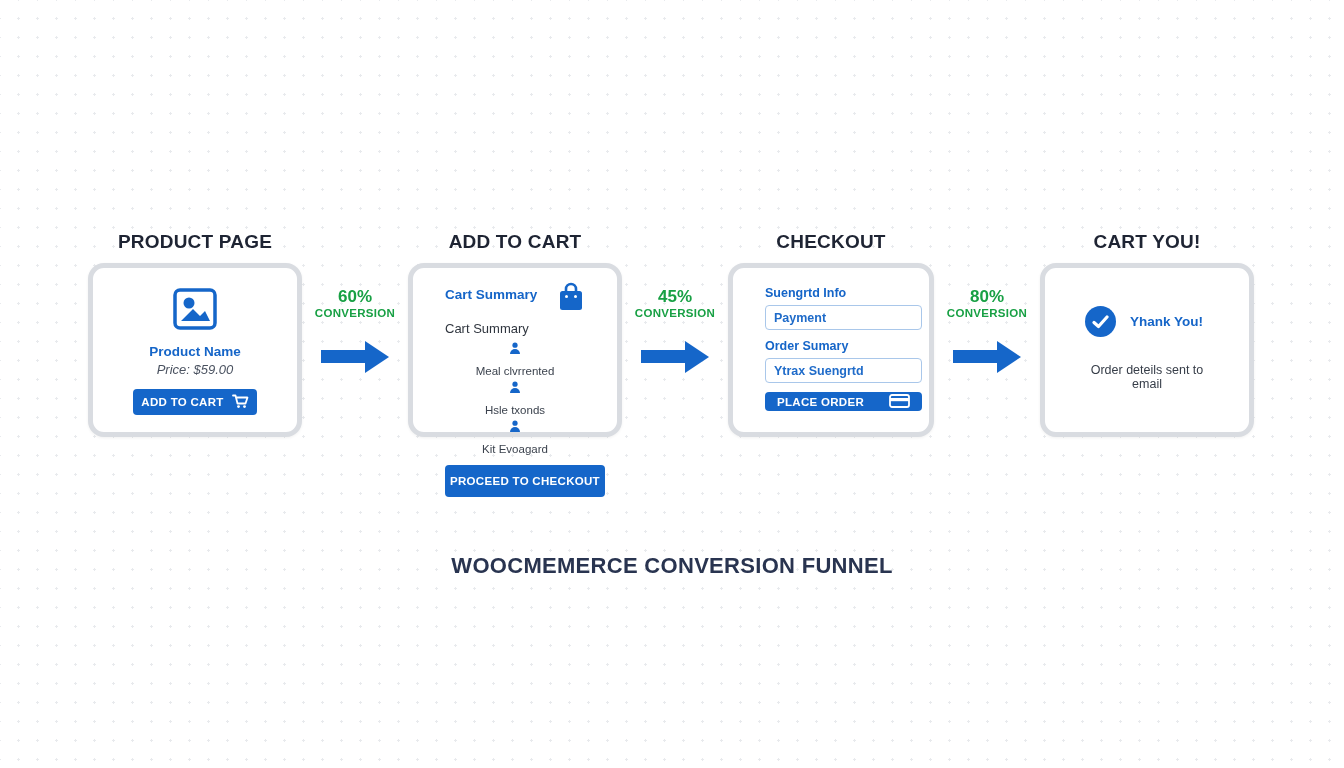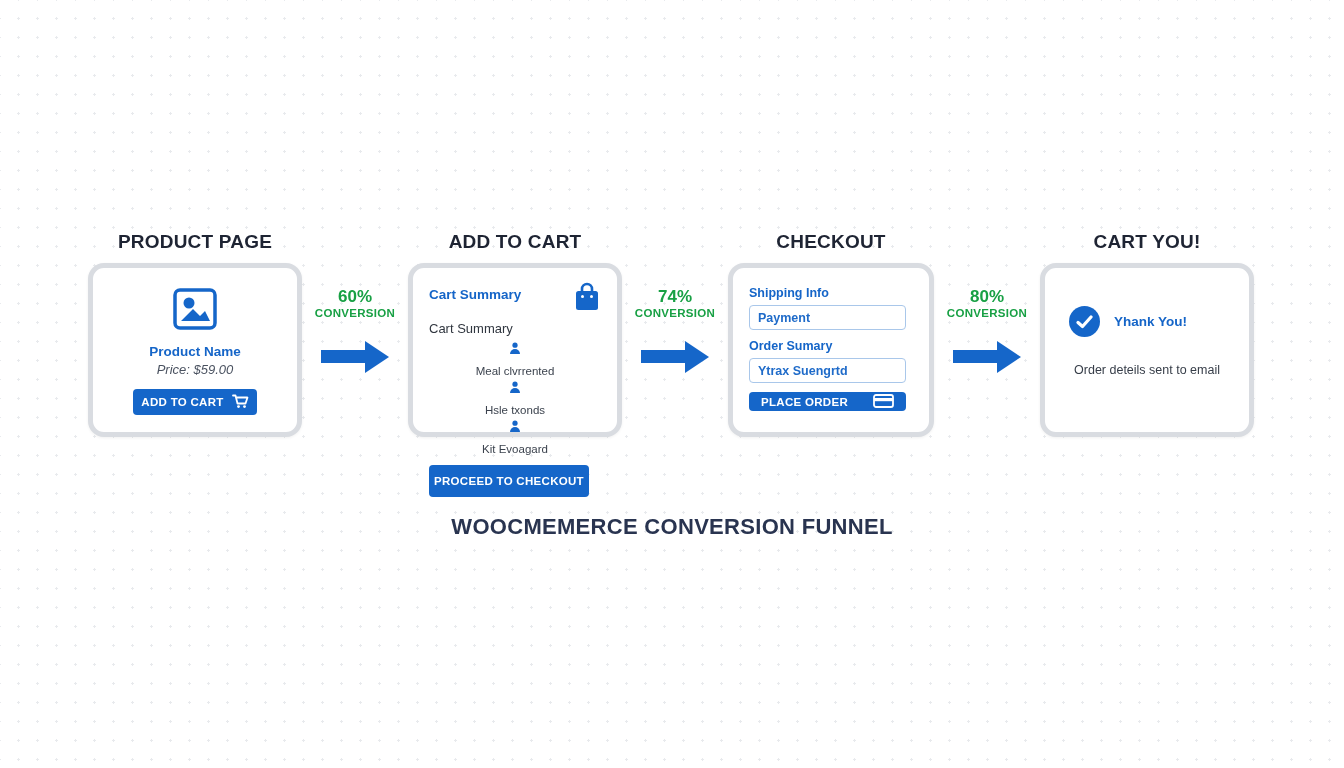--- a/index.html
+++ b/index.html
@@ -14,21 +14,21 @@
   .funnel { position:absolute; left:88px; top:231px; display:flex; align-items:flex-start; }
   .stage { width:214px; display:flex; flex-direction:column; align-items:center; }
   .stage-heading {
     font-size:19px; font-weight:bold; color:#1e2433; letter-spacing:.2px;
     margin-bottom:10px; text-align:center; white-space:nowrap;
   }
   .card {
     width:100%; height:174px; background:#fff;
     border:5px solid #d9dce1; border-radius:16px;
     box-shadow:0 1px 3px rgba(0,0,0,.06);
-    padding:14px 16px; position:relative;
+    padding:14px 32px; position:relative;
   }
   
   .connector { width:106px; display:flex; flex-direction:column; align-items:center; padding-top:56px; }
   .conv-pct { font-size:17px; font-weight:bold; color:#18a044; line-height:1.15; }
   .conv-lbl { font-size:11.5px; font-weight:bold; color:#18a044; letter-spacing:.3px; }
   .arrow { display:flex; align-items:center; margin-top:22px; }
   .arrow-body { width:44px; height:13px; background:#1566c9; }
   .arrow-head { width:0; height:0; border-left:24px solid #1566c9; border-top:16px solid transparent; border-bottom:16px solid transparent; }
 
   
@@ -61,21 +61,21 @@
   }
   .place-order-btn { width:157px; height:19px; margin-top:4px; justify-content:space-between; padding:0 12px; }
 
   
   .thanks-row { display:flex; align-items:center; gap:14px; margin-top:24px; margin-left:8px; }
   .check-circle { width:31px; height:31px; border-radius:50%; background:#1566c9; display:flex; align-items:center; justify-content:center; flex:0 0 auto; }
   .thanks-title { font-size:13.5px; font-weight:bold; color:#1565c8; }
   .thanks-note { margin-top:26px; text-align:center; font-size:12.5px; color:#363d48; }
 
   .footer-title {
-    position:absolute; top:514px; left:0; width:100%; text-align:center;
+    position:absolute; top:553px; left:0; width:100%; text-align:center;
     font-size:22px; font-weight:bold; color:#293450; letter-spacing:.3px;
   }
 </style>
 </head>
 <body>
 
 <div class="canvas">
 
   <div class="funnel">
 
@@ -157,32 +157,32 @@
             <span>Kit Evoagard</span>
           </li>
         </ul>
         <button class="btn proceed-btn">
           <span>PROCEED TO CHECKOUT</span>
         </button>
       </div>
     </div>
 
     <div class="connector">
-      <div class="conv-pct">74%</div>
+      <div class="conv-pct">45%</div>
       <div class="conv-lbl">CONVERSION</div>
       <div class="arrow">
         <div class="arrow-body"></div>
           <div class="arrow-head"></div>
       </div>
     </div>
 
     <div class="stage" style="width:206px;">
       <div class="stage-heading">CHECKOUT</div>
       <div class="card">
-        <div class="field-label" style="margin-top:4px;">Shipping Info</div>
+        <div class="field-label" style="margin-top:4px;">Suengrtd Info</div>
         <input class="field-input" type="text" value="Payment" style="">
         <div class="field-label">Order Sumary</div>
         <input class="field-input" type="text" value="Ytrax Suengrtd" style="">
         <button class="btn place-order-btn">
           <span>PLACE ORDER</span>
           <span>
             <svg width="21" height="14" viewBox="0 0 21 14">
               <rect x="1" y="1" width="19" height="12" rx="2" fill="none" stroke="#fff" stroke-width="1.8"></rect>
               <rect x="1" y="4" width="19" height="3.2" fill="#fff"></rect>
             </svg>

